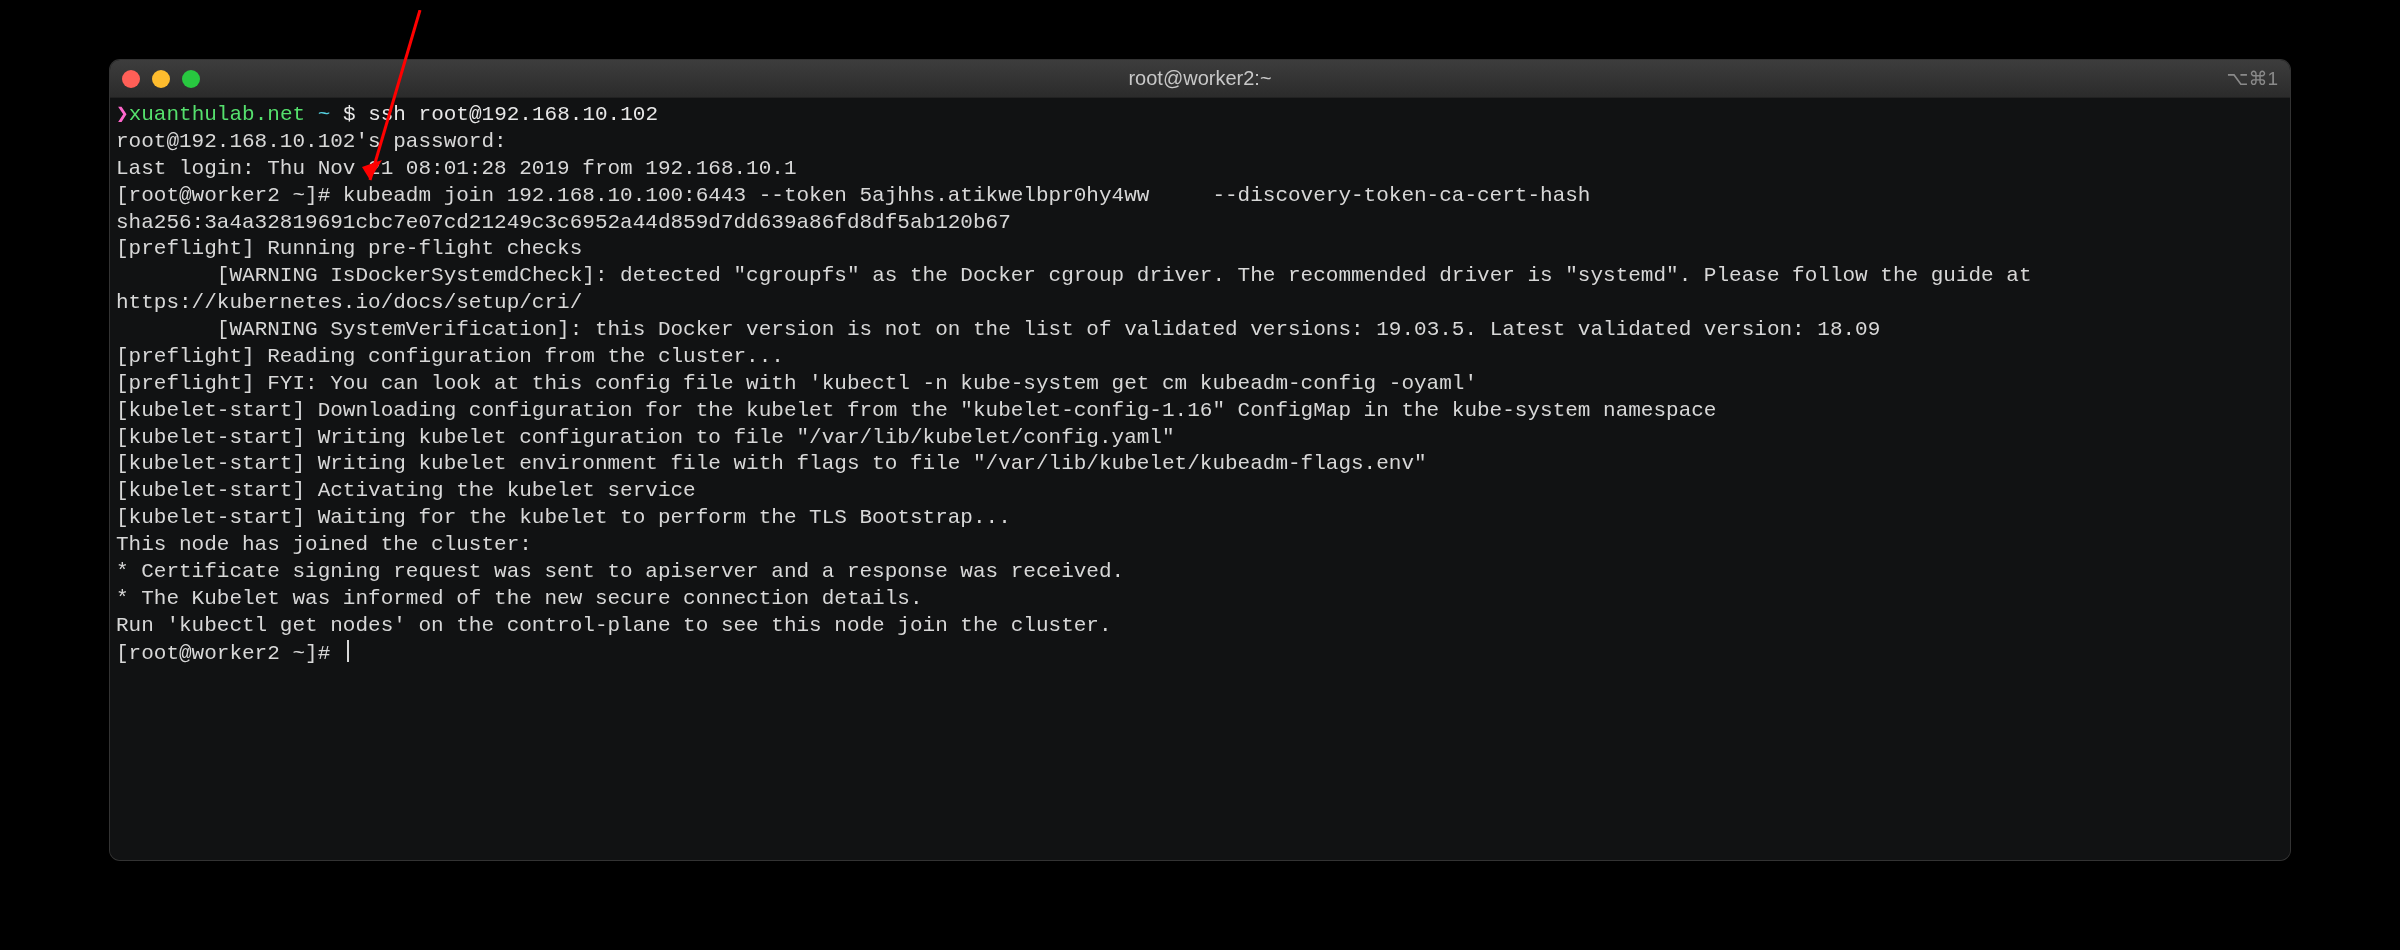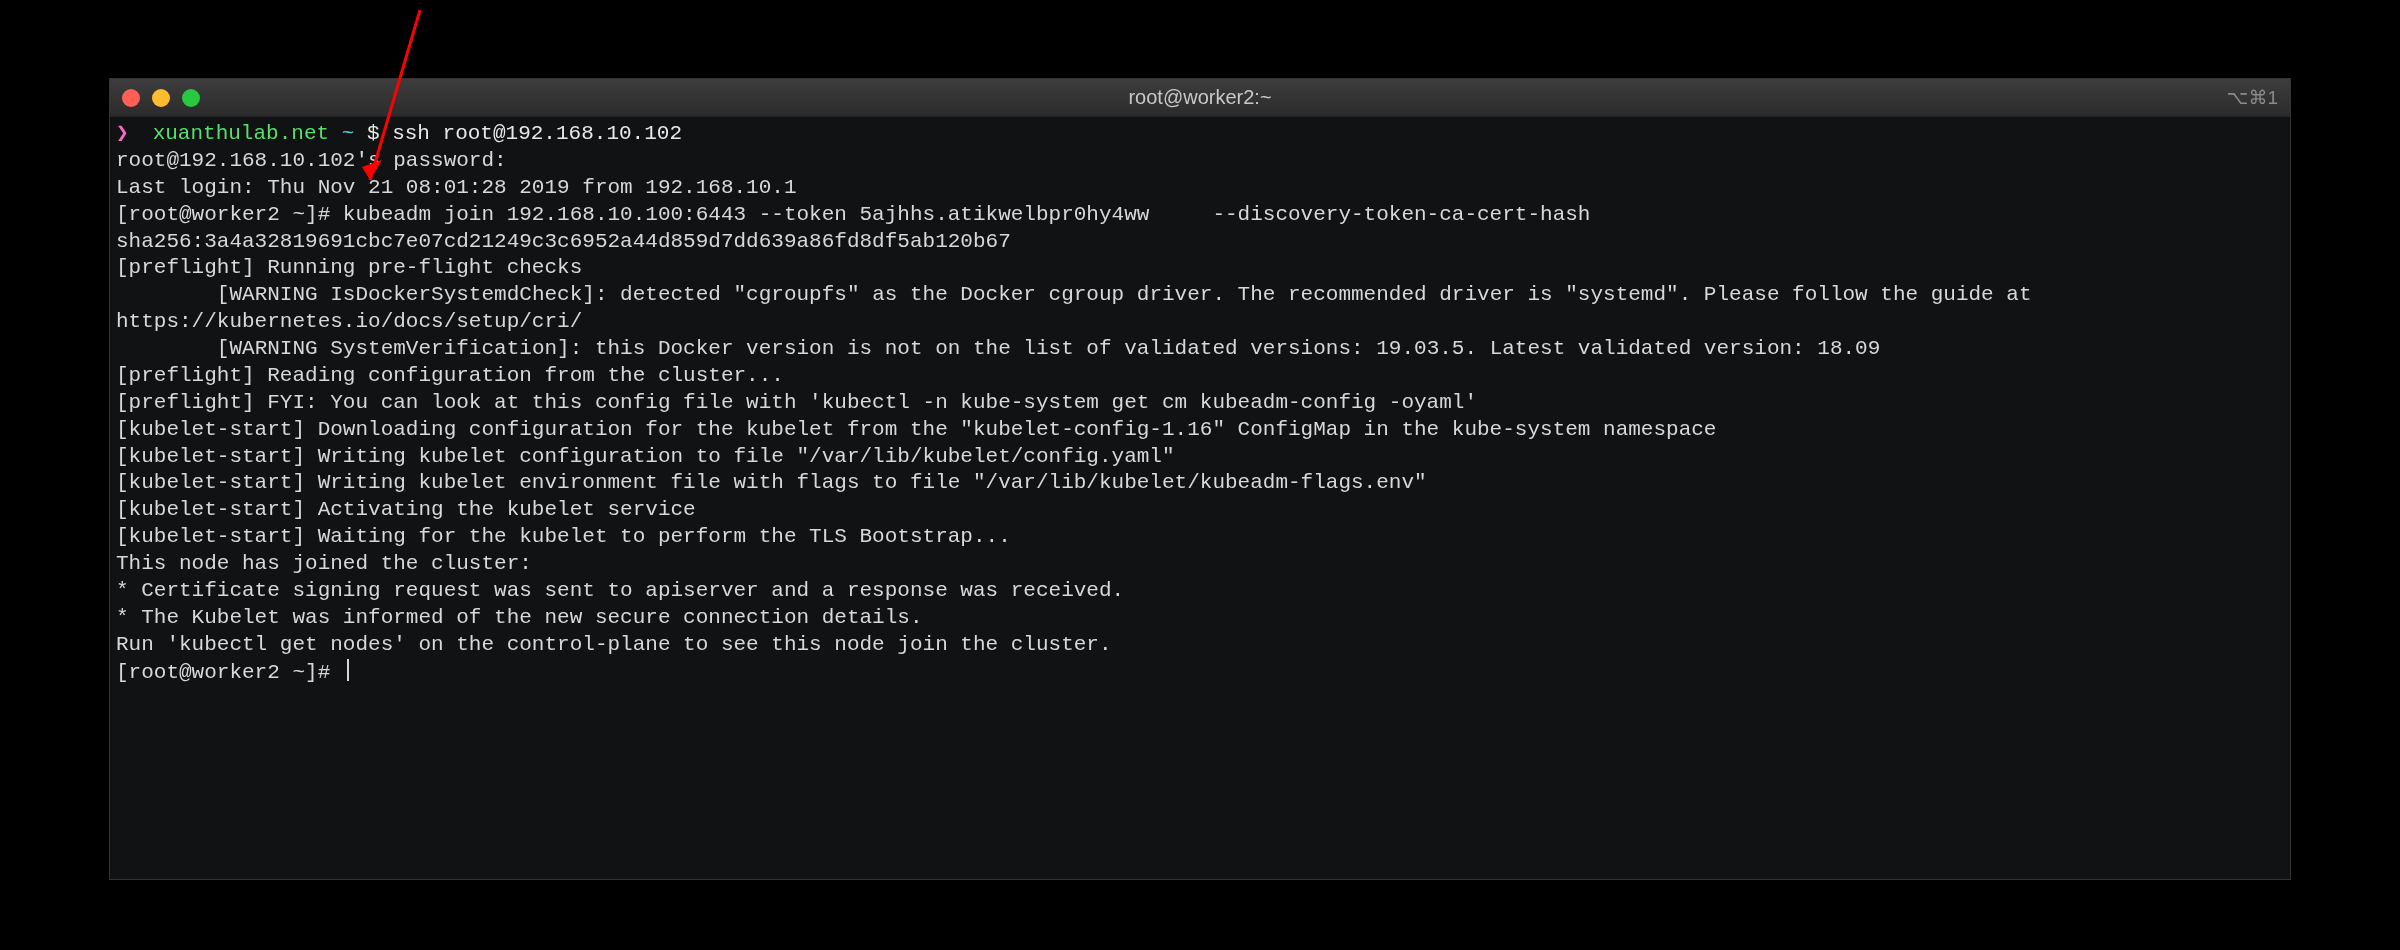--- a/index.html
+++ b/index.html
@@ -6,25 +6,25 @@
     body {
       background: #000;
       width: 2400px;
       height: 950px;
       font-family: "SF Mono", Menlo, "Courier New", monospace;
       position: relative;
     }
     .terminal-window {
       position: absolute;
       left: 110px;
-      top: 79px;
+      top: 60px;
       width: 2180px;
       height: 800px;
       background: #111213;
-      border-radius: 0;
+      border-radius: 10px;
       overflow: hidden;
       display: flex;
       flex-direction: column;
       box-shadow: 0 0 0 1px #333;
     }
     .titlebar {
       height: 38px;
       background: linear-gradient(#3d3d3d, #2b2b2b);
       display: flex;
       align-items: center;
@@ -64,21 +64,21 @@
       flex: 1;
       padding: 4px 6px;
       background: #111213;
       font-size: 21px;
       line-height: 1.28;
       color: #d8d8d8;
       white-space: pre-wrap;
       overflow: hidden;
     }
     .prompt-arrow { color: #ff66cc; }
-    .hostname { color: #55e06d; margin-left: 24px; }
+    .hostname { color: #55e06d; }
     .tilde { color: #55d0e0; }
     .cmd-white { color: #e8e8e8; }
     .line { display: block; }
     .cursor {
       display: inline-block;
       width: 2px;
       height: 22px;
       background: #d8d8d8;
       vertical-align: -3px;
       margin-left: 4px;

